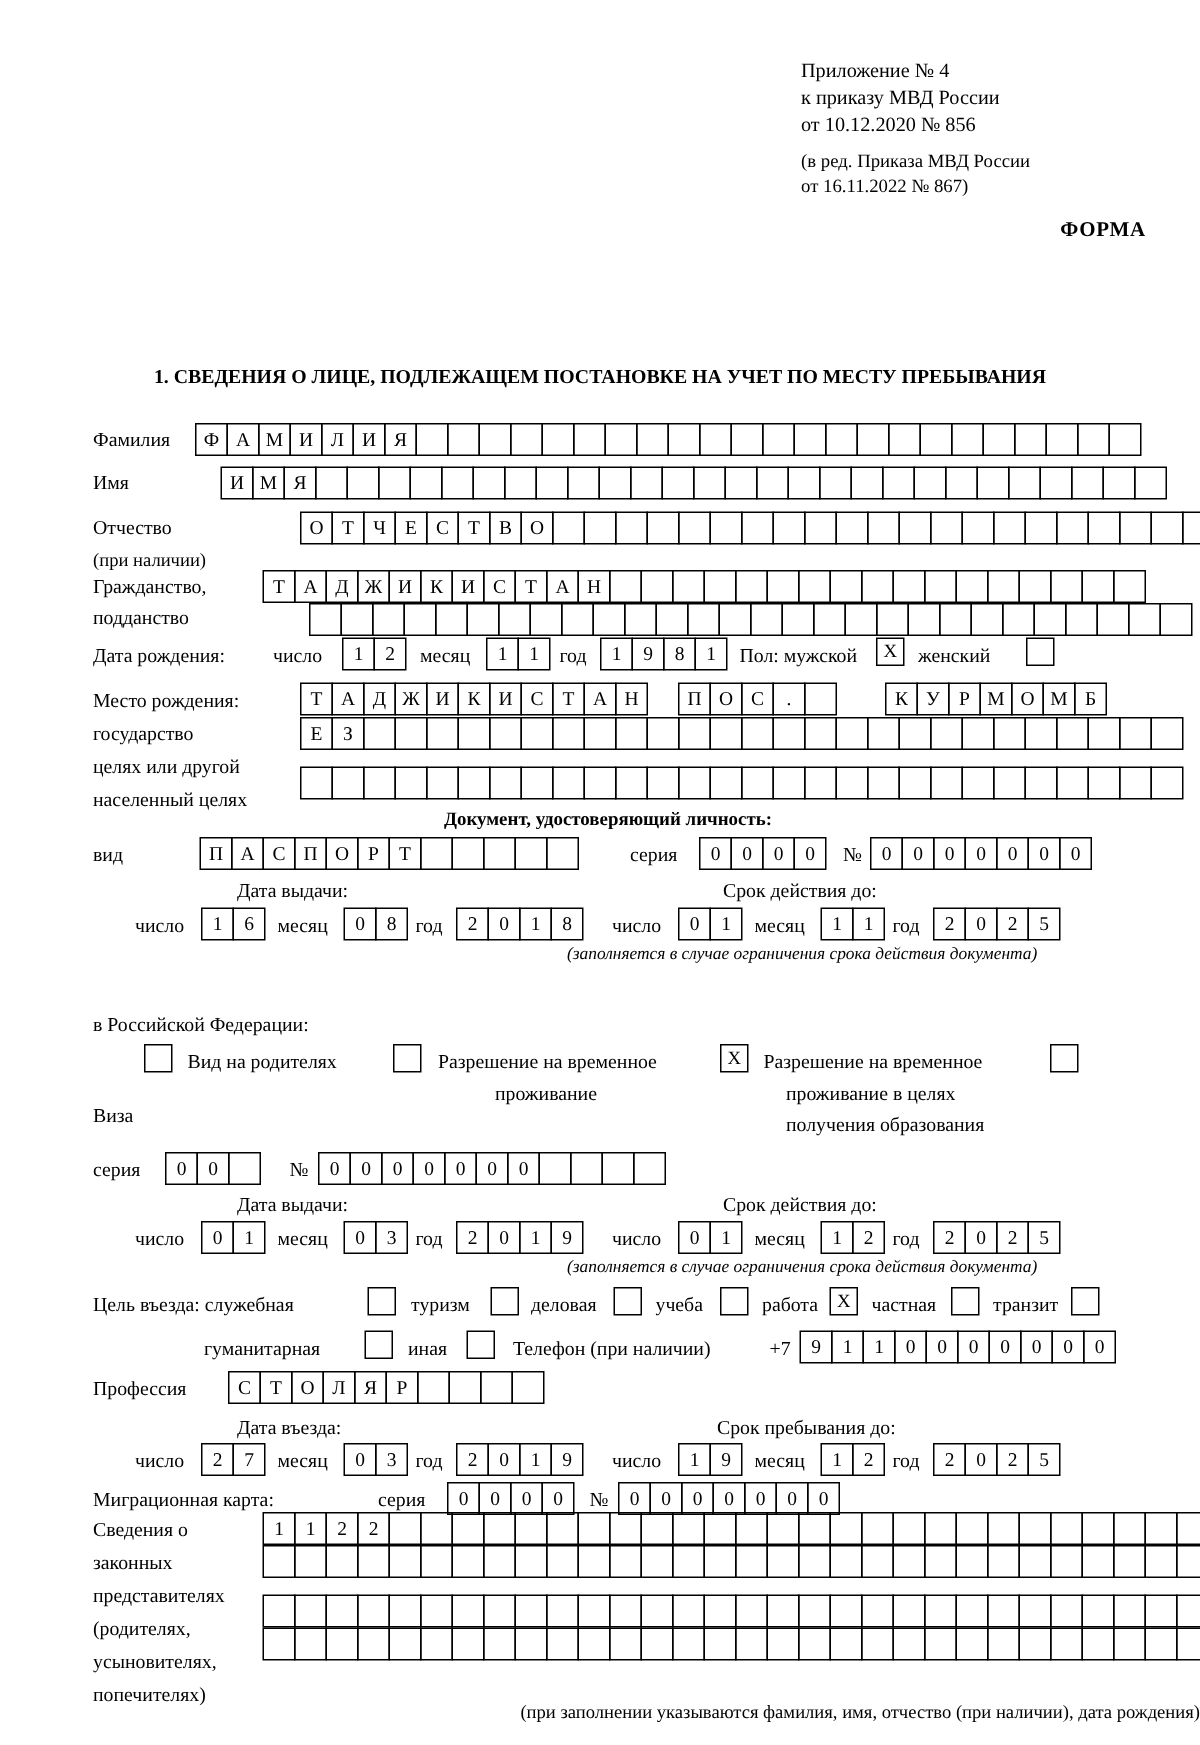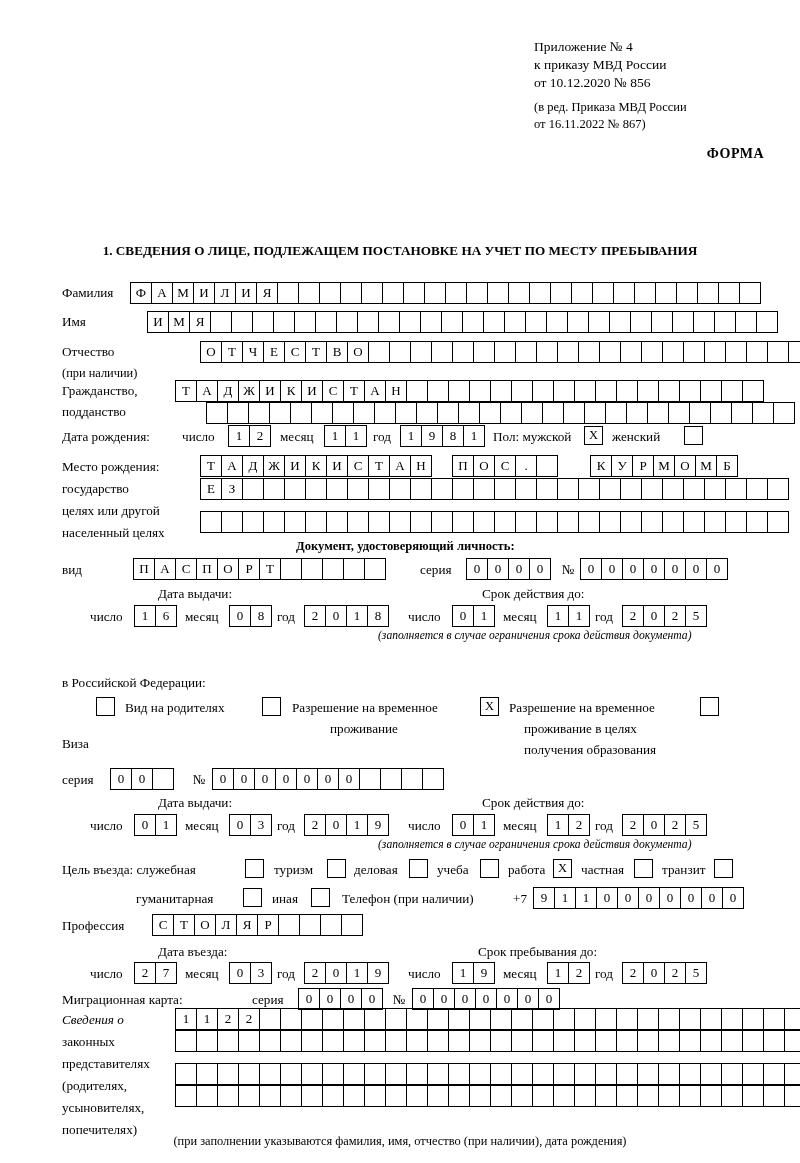--- a/index.html
+++ b/index.html
@@ -47,21 +47,21 @@
     font-size:13px;line-height:20px;text-align:center;
     font-family:"Liberation Serif", serif;
   }
   .chk{
     width:19px;height:19px;border:1px solid #000;box-sizing:border-box;
     display:inline-block;text-align:center;line-height:17px;font-size:12.5px;
     vertical-align:middle;
   }
   .note{position:absolute;font-size:11.6px;font-style:italic;}
   .bottom-note{
-    position:absolute;left:0;width:800px;text-align:center;font-size:12.4px;
+    position:absolute;left:0;width:800px;text-align:right;font-size:12.4px;
   }
 </style>
 </head>
 <body>
 
 <div class="page">
 
   <div class="hdr">
     <div>Приложение № 4</div>
     <div>к приказу МВД России</div>
@@ -608,21 +608,21 @@
   <div class="boxrow" id="row-mignum" style="left:412px;top:988px;">
       <div class="bx">0</div>
       <div class="bx">0</div>
       <div class="bx">0</div>
       <div class="bx">0</div>
       <div class="bx">0</div>
       <div class="bx">0</div>
       <div class="bx">0</div>
     </div>
 
-  <div class="t" style="left:62px;top:1012px;font-style:italic;">Сведения о</div>
+  <div class="t" style="left:62px;top:1012px;">Сведения о</div>
   <div class="t" style="left:62px;top:1034px;">законных</div>
   <div class="t" style="left:62px;top:1056px;text-align:right;">представителях</div>
   <div class="t" style="left:62px;top:1078px;">(родителях,</div>
   <div class="t" style="left:62px;top:1100px;">усыновителях,</div>
   <div class="t" style="left:62px;top:1122px;">попечителях)</div>
 
   <div class="boxrow" id="row-lr1" style="left:175px;top:1008px;">
       <div class="bx">1</div>
       <div class="bx">1</div>
       <div class="bx">2</div>

